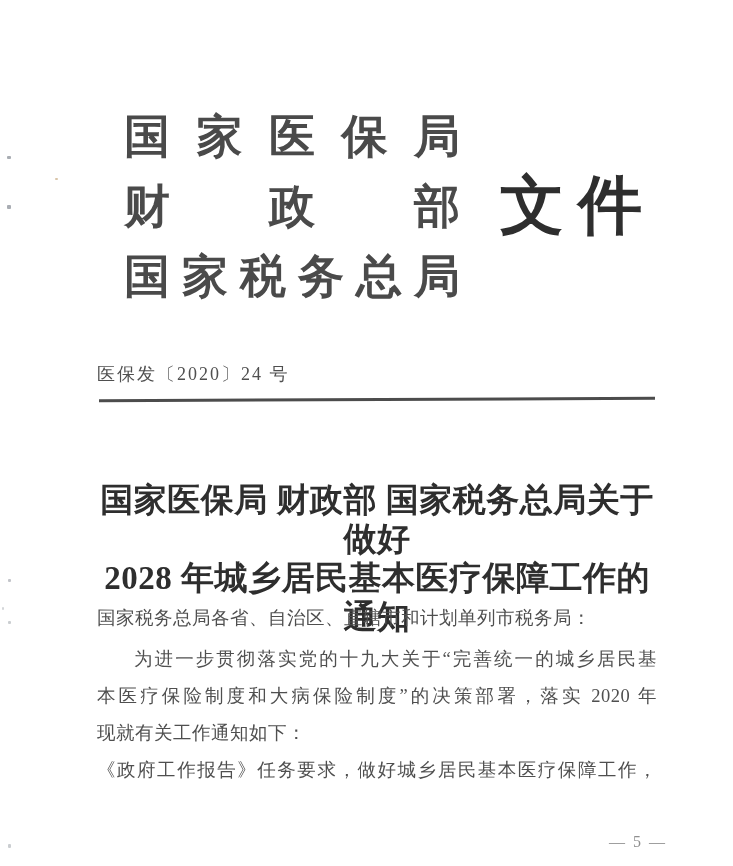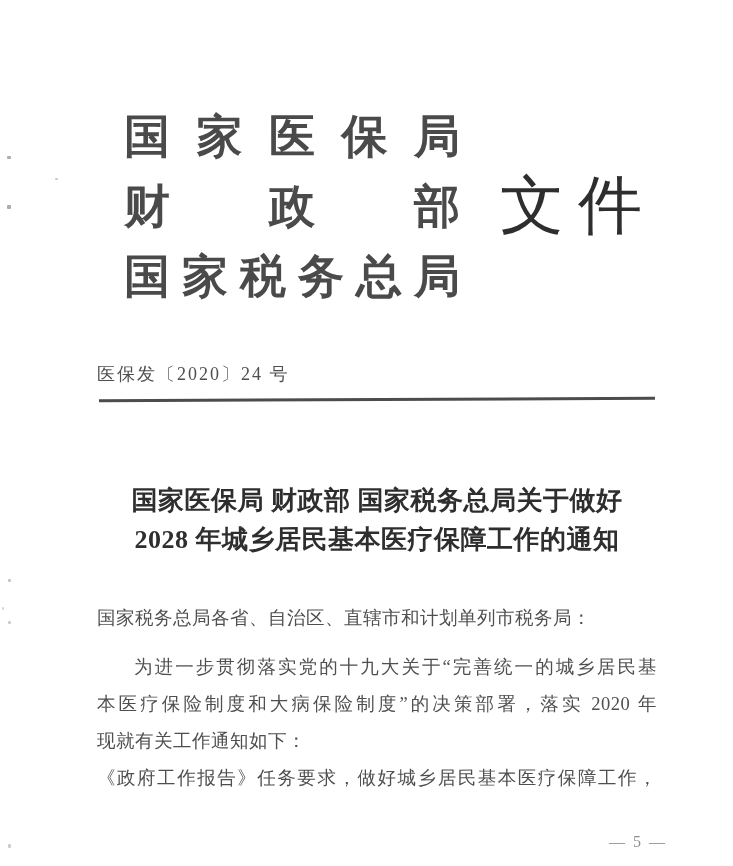--- a/index.html
+++ b/index.html
@@ -32,21 +32,21 @@
     font-weight: 600;
     color: var(--ink-header, #4a4a4a);
     white-space: nowrap;
   }
   .doc-type {
     position: absolute;
     left: 500px;
     top: 174px;
     font-size: 64px;
     line-height: 64px;
-    font-weight: normal;
+    font-weight: bold;
     letter-spacing: 14px;
     color: var(--ink-title, #333333);
     white-space: nowrap;
   }
 
   
   .doc-number {
     position: absolute;
     left: 97px;
     top: 361px;
@@ -67,21 +67,21 @@
     transform: rotate(-0.25deg);
   }
 
   
   .doc-title {
     position: absolute;
     left: 97px;
     top: 481px;
     width: 560px;
     text-align: center;
-    font-size: 26px;
+    font-size: 33px;
     font-weight: bold;
     line-height: 39px;
     letter-spacing: 0.5px;
     color: var(--ink-title, #2e2e2e);
   }
 
   
   .doc-body {
     position: absolute;
     left: 97px;
@@ -94,21 +94,21 @@
     height: 37px;
     line-height: 37px;
     letter-spacing: 0.5px;
     white-space: nowrap;
   }
   .body-line.fill {
     white-space: normal;
     text-align: justify;
     text-align-last: justify;
   }
-  .para-2 { margin-top: 12px; }
+  .para-2 { margin-top: 4px; }
   .body-line.indent { padding-left: 37px; }
 
   
   .page-number {
     position: absolute;
     right: 66px;
     top: 833px;
     font-size: 16px;
     letter-spacing: 2px;
     color: var(--page-number, #8f8f8f);

